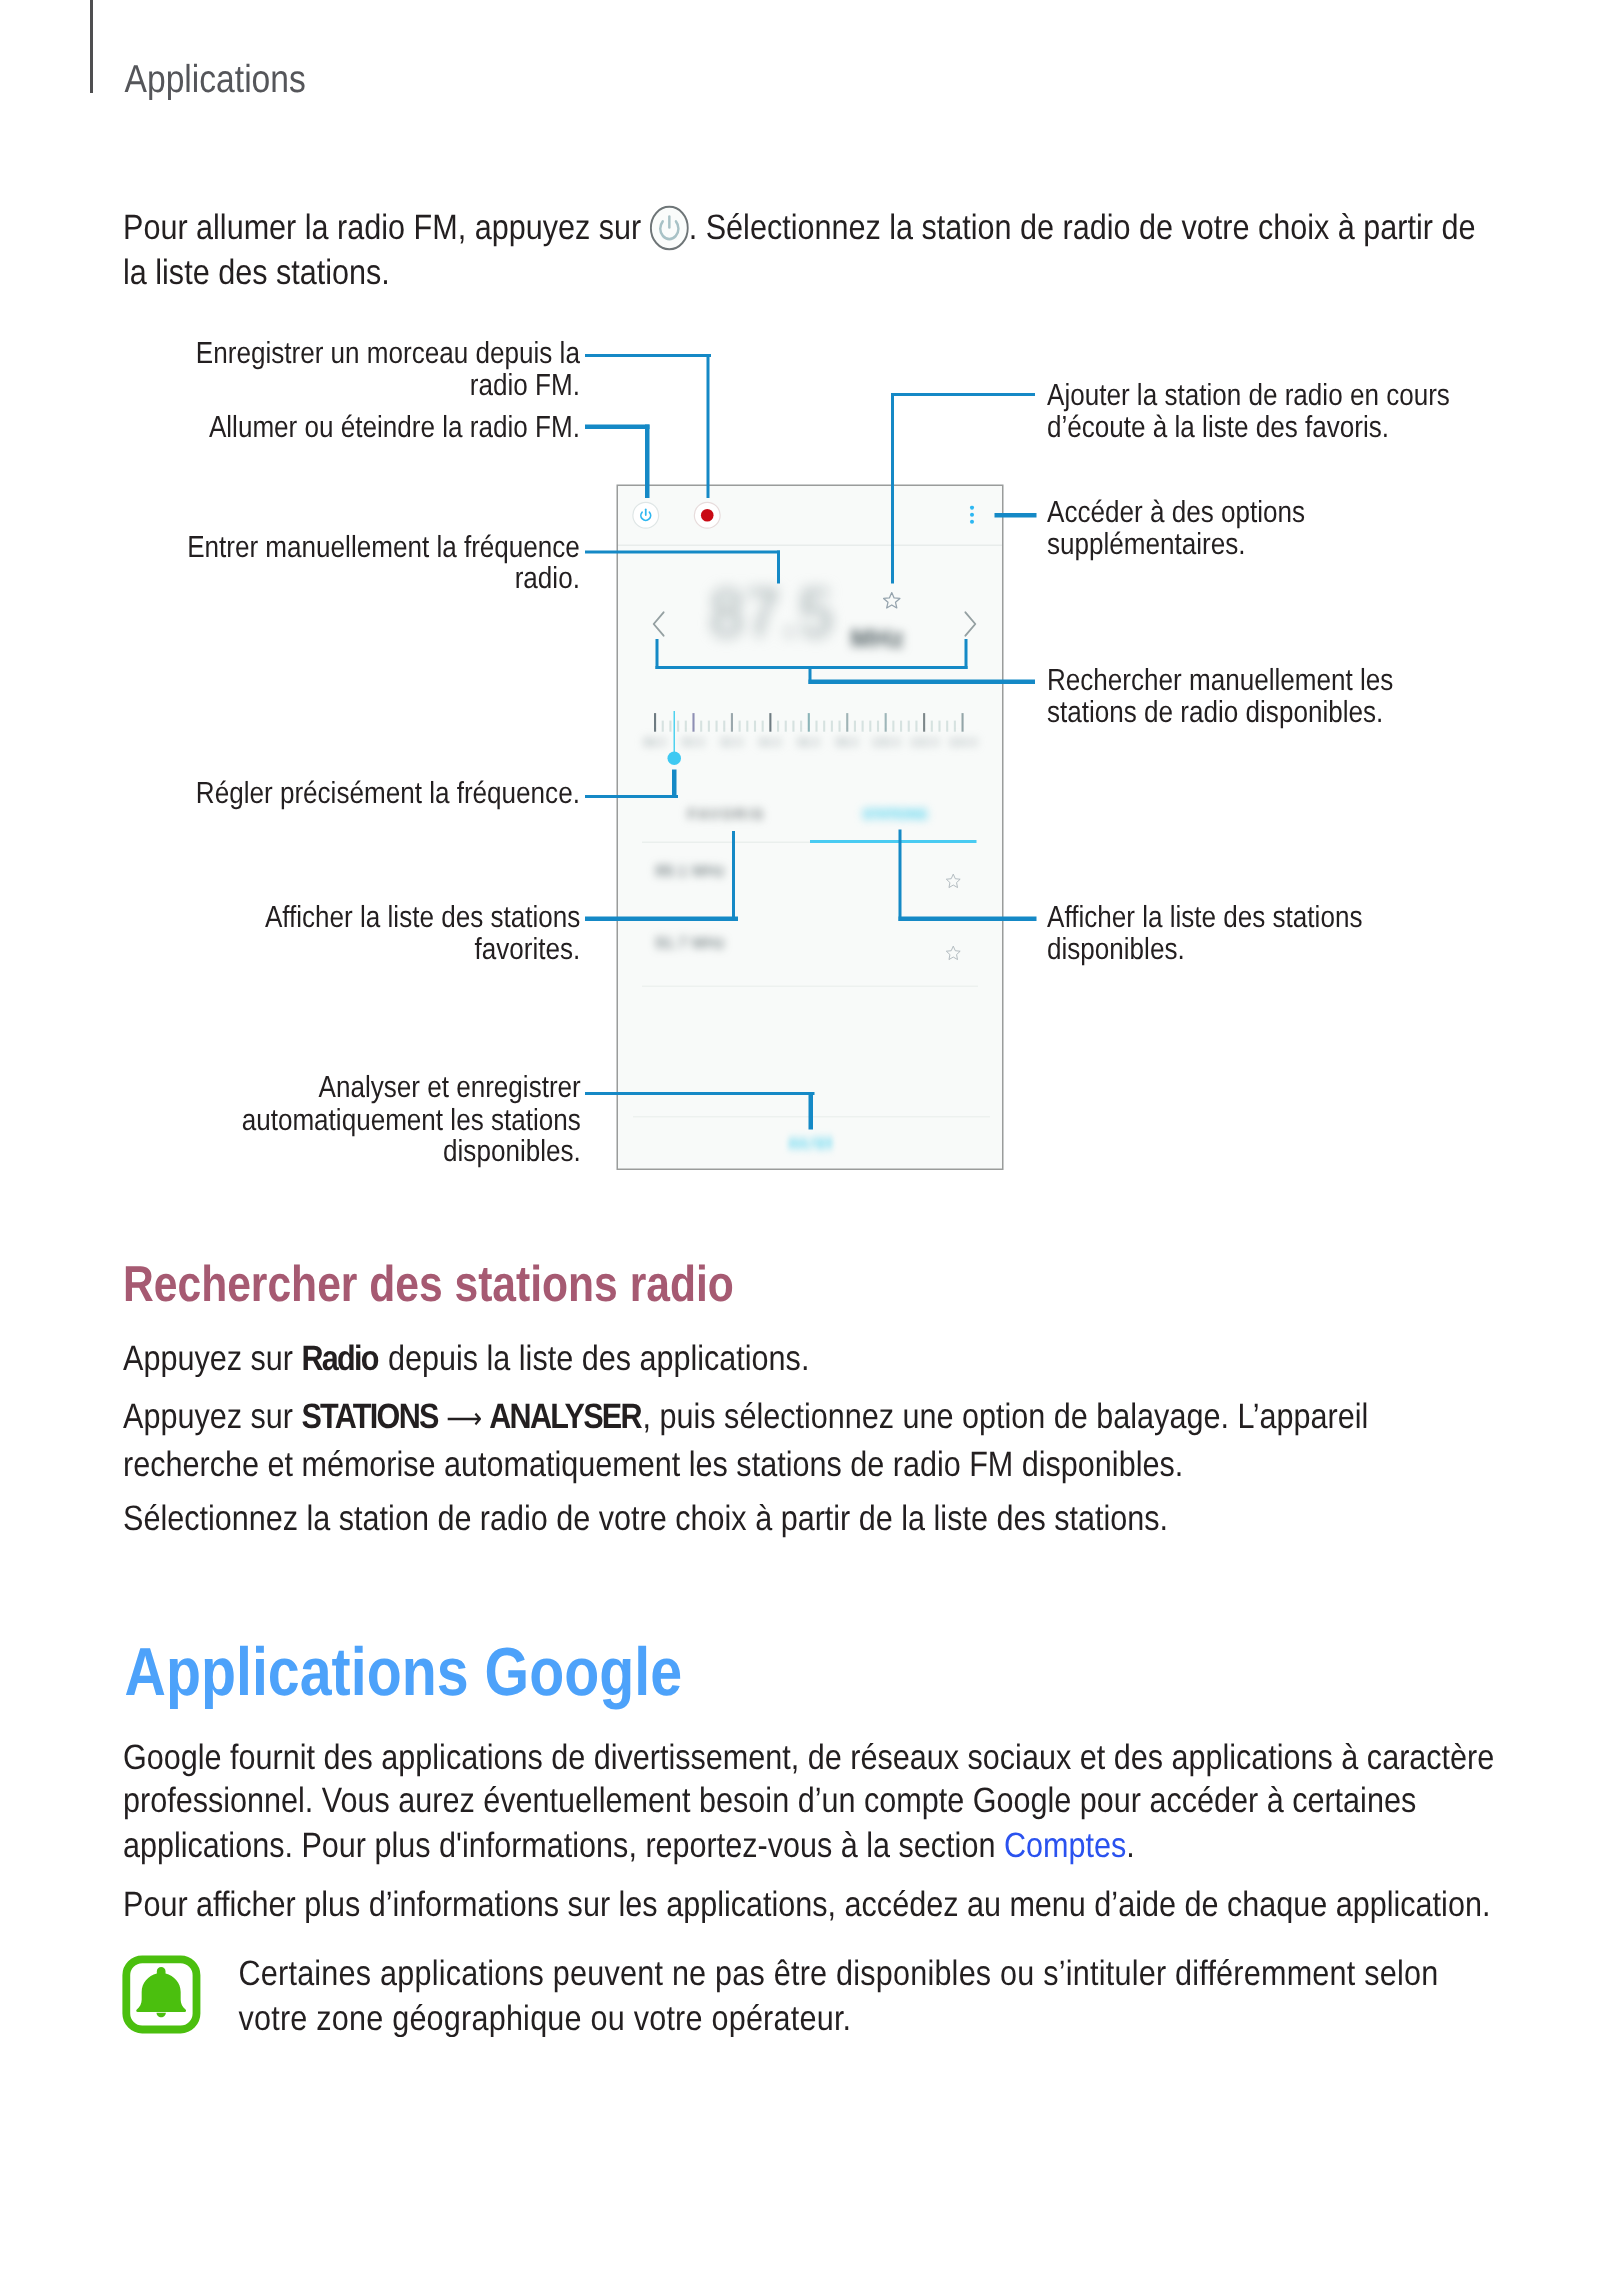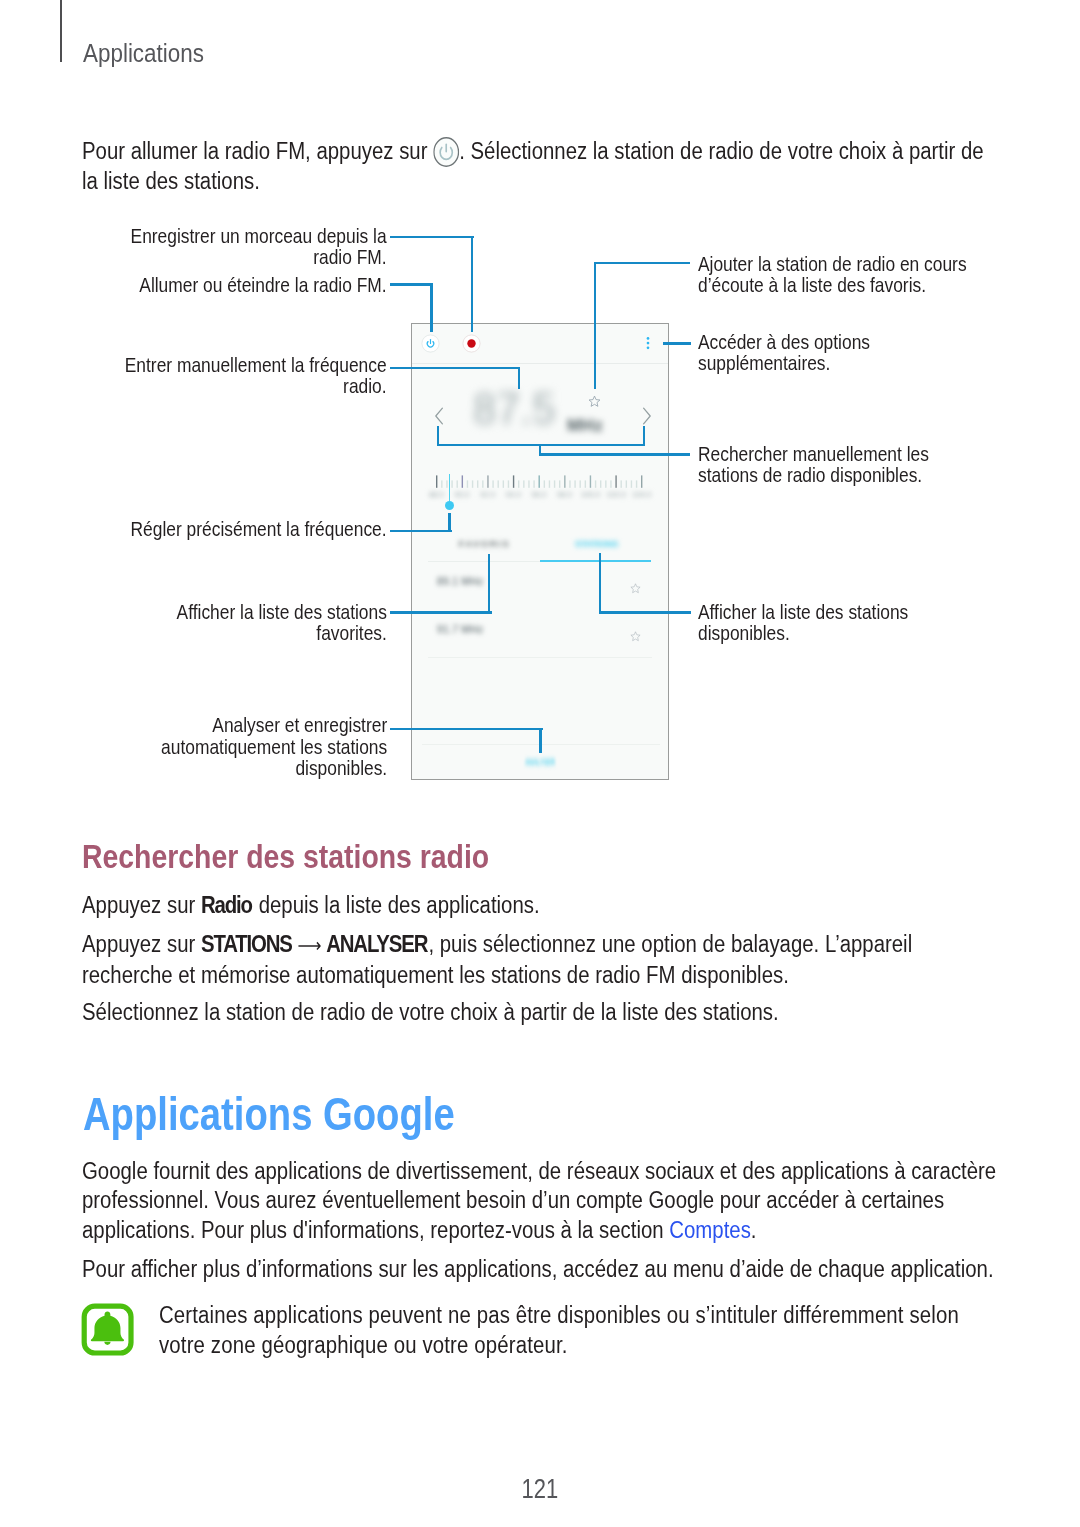--- a/index.html
+++ b/index.html
@@ -319,14 +319,13 @@
   <div class="abs body-p" id="p-goog-1"><span>Google fournit des applications de divertissement, de réseaux sociaux et des applications à caractère professionnel. Vous aurez éventuellement besoin d’un compte Google pour accéder à certaines applications. Pour plus d'informations, reportez-vous à la section </span><span class="lnk">Comptes</span><span>.</span></div>
   <div class="abs body-p" id="p-goog-2"><span>Pour afficher plus d’informations sur les applications, accédez au menu d’aide de chaque application.</span></div>
 
   <div class="abs" id="note-icon"><svg width="56" height="56" viewBox="0 0 56 56">
     <rect x="3.2" y="3.2" width="46.8" height="46.8" rx="10.6" ry="10.6" fill="none" stroke="#4bbf0e" stroke-width="5.2"></rect>
     <path d="M26.45 8.4 c1.6 0 2.9 1.25 2.9 2.75 v1.5 c5.8 1.35 10.1 6.35 10.1 12.35 v5.1 c0 2.55 1.2 4.9 3.25 6.5 .75 .6 .3 1.75 -.65 1.75 H10.85 c-.95 0 -1.4 -1.15 -.65 -1.75 2.05 -1.6 3.25 -3.95 3.25 -6.5 v-5.1 c0 -6 4.3 -11 10.1 -12.35 v-1.5 c0 -1.5 1.3 -2.75 2.9 -2.75 z" fill="#4bbf0e"></path>
     <path d="M23.35 38.8 h6.2 c0 1.7 -1.4 3.1 -3.1 3.1 s-3.1 -1.4 -3.1 -3.1 z" fill="#4bbf0e"></path>
     </svg></div>
   <div class="abs body-p" id="note-text">Certaines applications peuvent ne pas être disponibles ou s’intituler différemment selon votre zone géographique ou votre opérateur.</div>
 
-  <div class="abs" id="pageno"><span>121</span></div>
 </div>
 
 </body></html>

